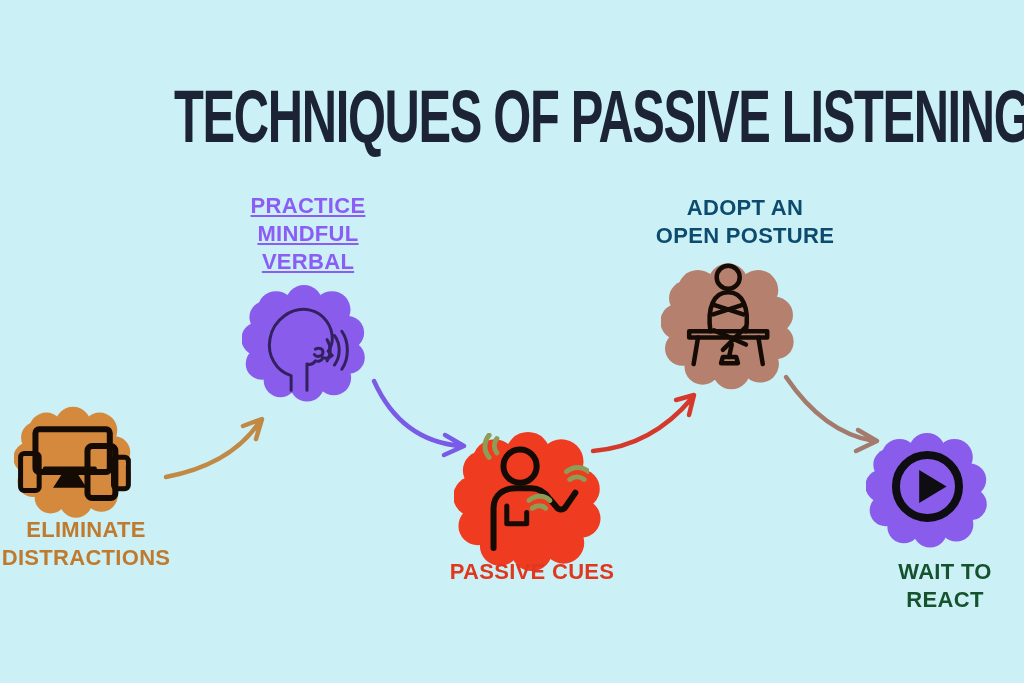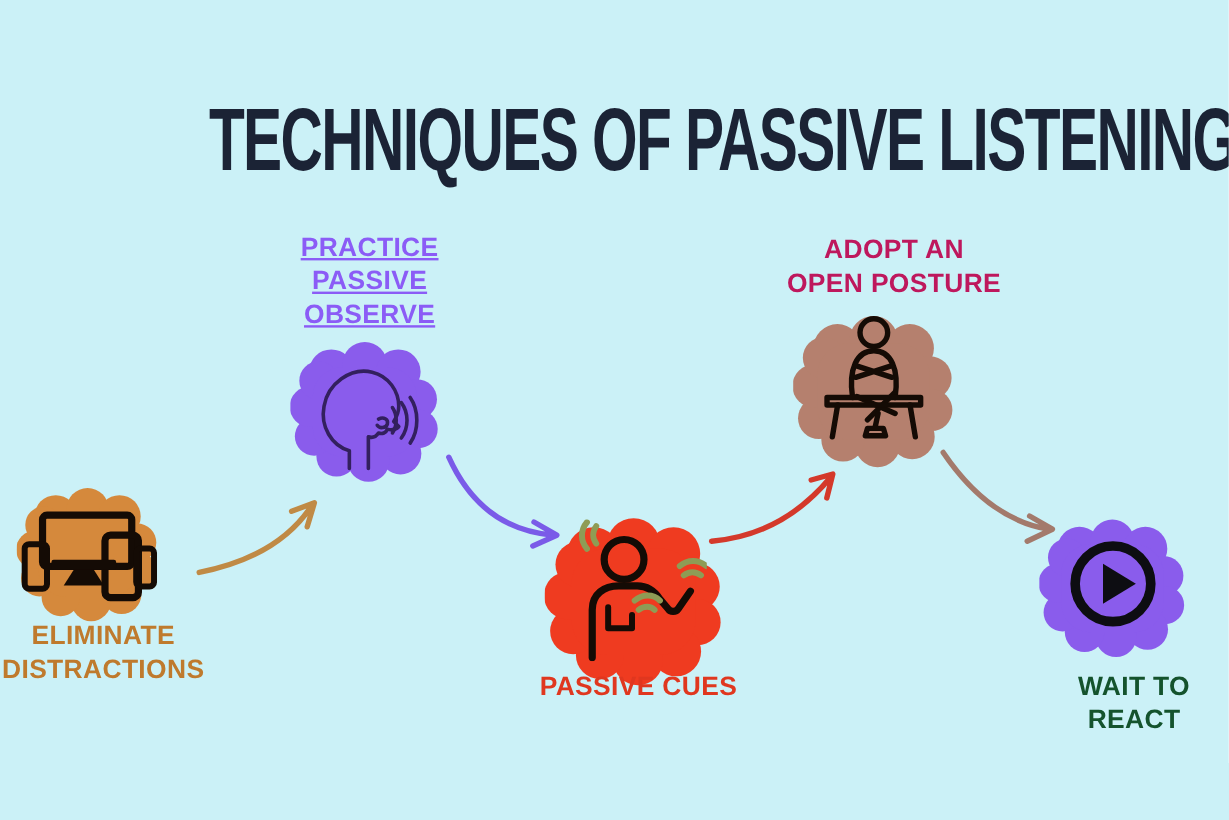--- a/index.html
+++ b/index.html
@@ -23,21 +23,21 @@
   .icon{position:absolute;}
   .icon path,.icon rect,.icon circle,.icon line{vector-effect:non-scaling-stroke;}
   .label{
     position:absolute;text-align:center;
     font-weight:bold;font-size:22px;line-height:28px;letter-spacing:.3px;
   }
   .label span{display:block;}
   .l1{left:-6px;top:516px;width:184px;color:#BF7A2D;}
   .l2{left:208px;top:192px;width:200px;color:#8b5cf6;text-decoration:underline;}
   .l3{left:412px;top:558px;width:240px;color:#E0371F;}
-  .l4{left:635px;top:194px;width:220px;color:#be185d;}
+  .l4{left:635px;top:194px;width:220px;color:#0c4a6e;}
   .l5{left:865px;top:558px;width:160px;color:#14532d;}
   .b1{left:6px;top:402px;width:134px;height:118px;}
   .b2{left:238px;top:280px;width:132px;height:124px;}
   .b3{left:452px;top:426px;width:152px;height:148px;}
   .b4{left:658px;top:258px;width:140px;height:134px;}
   .b5{left:866px;top:428px;width:122px;height:122px;}
   .arrows{position:absolute;left:0;top:0;width:1024px;height:683px;pointer-events:none;}
   .arrows path{fill:none;stroke-width:4.5;stroke-linecap:round;stroke-linejoin:round;}
   .stroke-dark{stroke:#140B05;fill:none;stroke-linecap:round;stroke-linejoin:round;}
   .stroke-indigo{stroke:#33205E;fill:none;stroke-linecap:round;stroke-linejoin:round;}
@@ -91,22 +91,22 @@
       <path d="M50,59 h18 l9,14 h-36 z" fill="#140B05"></path>
     </svg>
   </div>
   <div class="label l1">
     <span>ELIMINATE</span>
     <span>DISTRACTIONS</span>
   </div>
 
   <div class="label l2">
     <span>PRACTICE</span>
-    <span>PASSIVE</span>
-    <span>OBSERVE</span>
+    <span>MINDFUL</span>
+    <span>VERBAL</span>
   </div>
   <div class="blobwrap b2">
     <svg class="blob" viewBox="0 0 200 200">
         <use href="#blob-shape" fill="#8A5CEC"></use>
       </svg>
     <svg class="icon" style="left:10%;top:7%;width:80%;" viewBox="0 0 100 100">
       <g class="stroke-indigo" stroke-width="3">
         <path d="M38,96 L38,82 C24,78 15,63 18,47 C21,29 39,16 56,20 C69,23 77,35 77,47 C77,52 75,56 73,59 L77,63 C74,66 71,66 68,65 C67,68 64,69 61,68 C59,71 56,72 53,71 L53,96"></path>
         <path d="M61,57 C65,55 69,57 68,61 C67,64 62,65 60,62"></path>
         <path d="M72,48 C76,54 76,62 72,68"></path>

